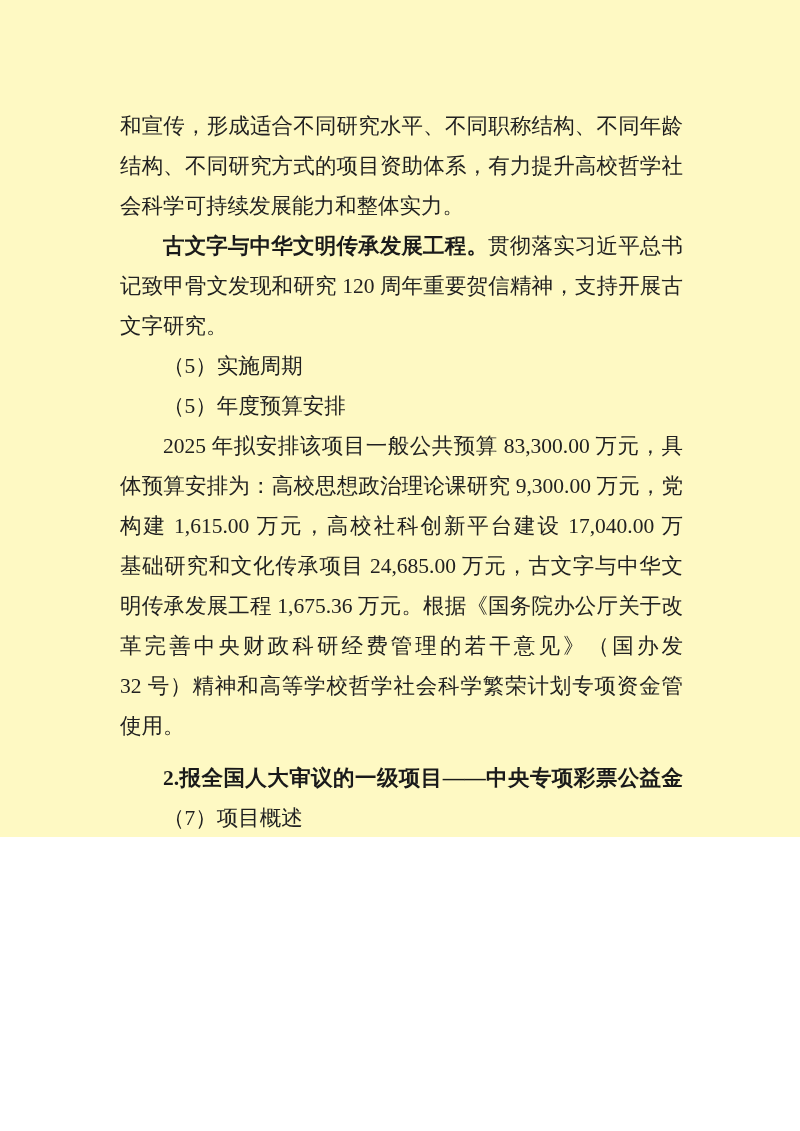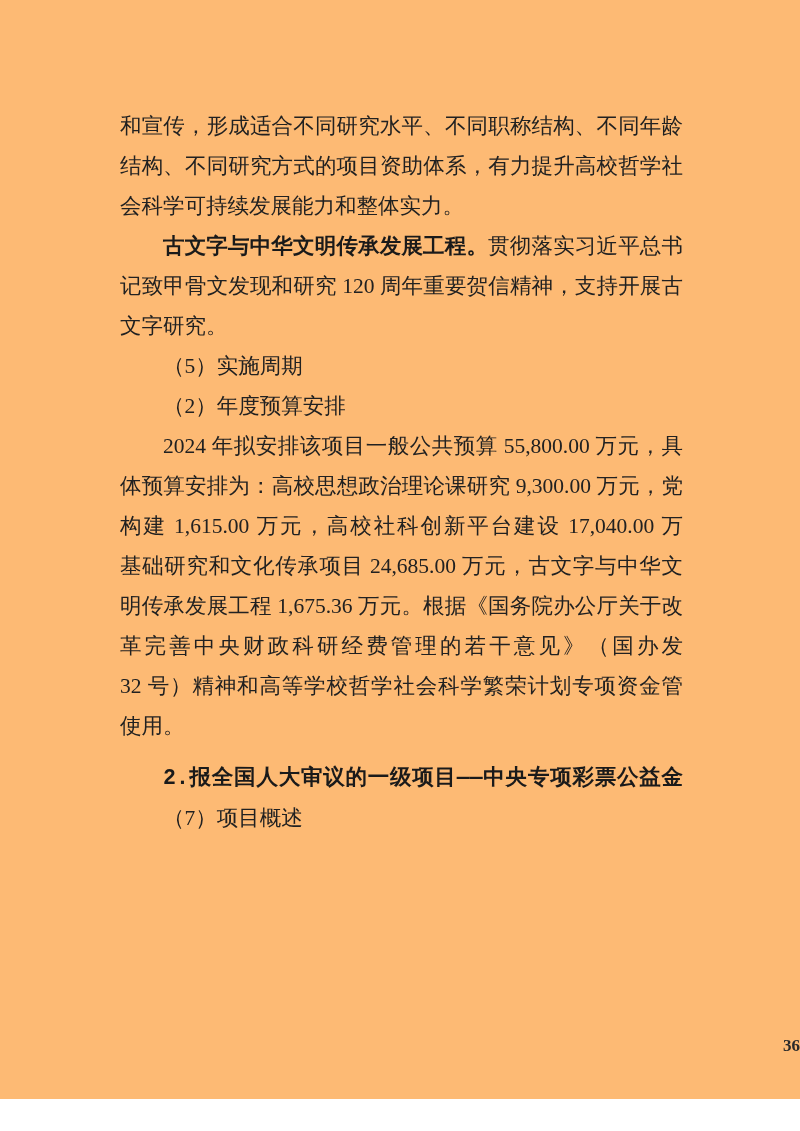--- a/index.html
+++ b/index.html
@@ -3,22 +3,22 @@
 <meta charset="utf-8">
 <style>
   html, body {
     margin: 0;
     padding: 0;
     background: #ffffff;
   }
   .page {
     position: relative;
     width: 800px;
-    height: 1099px;
-    background: #fdba74;
+    height: 837px;
+    background: #fef9c3;
     font-family: "Liberation Serif", "DejaVu Serif", serif;
     color: #212121;
     overflow: hidden;
   }
   .content {
     position: absolute;
     left: 120px;
     top: 106px;
     width: 563px;
   }
@@ -34,21 +34,20 @@
   }
   .line.left {
     text-align: right;
     text-align-last: left;
   }
   .line.indent {
     padding-left: 43px;
   }
   .para.space-before {
     margin-top: 12px;
-    font-family: Liberation Mono, monospace;
   }
   .seg.bold {
     font-weight: 700;
     color: #1a1a1a;
   }
   .footer {
     position: absolute;
     left: 0;
     right: 0;
     top: 1032px;
@@ -76,24 +75,24 @@
         <div class="line justify indent"><span class="seg bold">古文字与中华文明传承发展工程。</span><span class="seg">贯彻落实习近平总书</span></div>
         <div class="line justify"><span class="seg">记致甲骨文发现和研究 120 周年重要贺信精神，支持开展古</span></div>
         <div class="line left"><span class="seg">文字研究。</span></div>
       </div>
       <div class="para">
         <div class="line left indent"><span class="seg">（5）实施周期</span></div>
       </div>
       <div class="para">
       </div>
       <div class="para">
-        <div class="line left indent"><span class="seg">（2）年度预算安排</span></div>
+        <div class="line left indent"><span class="seg">（5）年度预算安排</span></div>
       </div>
       <div class="para">
-        <div class="line justify indent"><span class="seg">2024 年拟安排该项目一般公共预算 55,800.00 万元，具</span></div>
+        <div class="line justify indent"><span class="seg">2025 年拟安排该项目一般公共预算 83,300.00 万元，具</span></div>
         <div class="line justify"><span class="seg">体预算安排为：高校思想政治理论课研究 9,300.00 万元，党</span></div>
         <div class="line justify"><span class="seg">构建 1,615.00 万元，高校社科创新平台建设 17,040.00 万元，</span></div>
         <div class="line justify"><span class="seg">基础研究和文化传承项目 24,685.00 万元，古文字与中华文</span></div>
         <div class="line justify"><span class="seg">明传承发展工程 1,675.36 万元。根据《国务院办公厅关于改</span></div>
         <div class="line justify"><span class="seg">革完善中央财政科研经费管理的若干意见》（国办发〔2021〕</span></div>
         <div class="line justify"><span class="seg">32 号）精神和高等学校哲学社会科学繁荣计划专项资金管理</span></div>
         <div class="line left"><span class="seg">使用。</span></div>
       </div>
       <div class="para space-before">
         <div class="line justify indent"><span class="seg bold">2.报全国人大审议的一级项目——中央专项彩票公益金</span></div>

